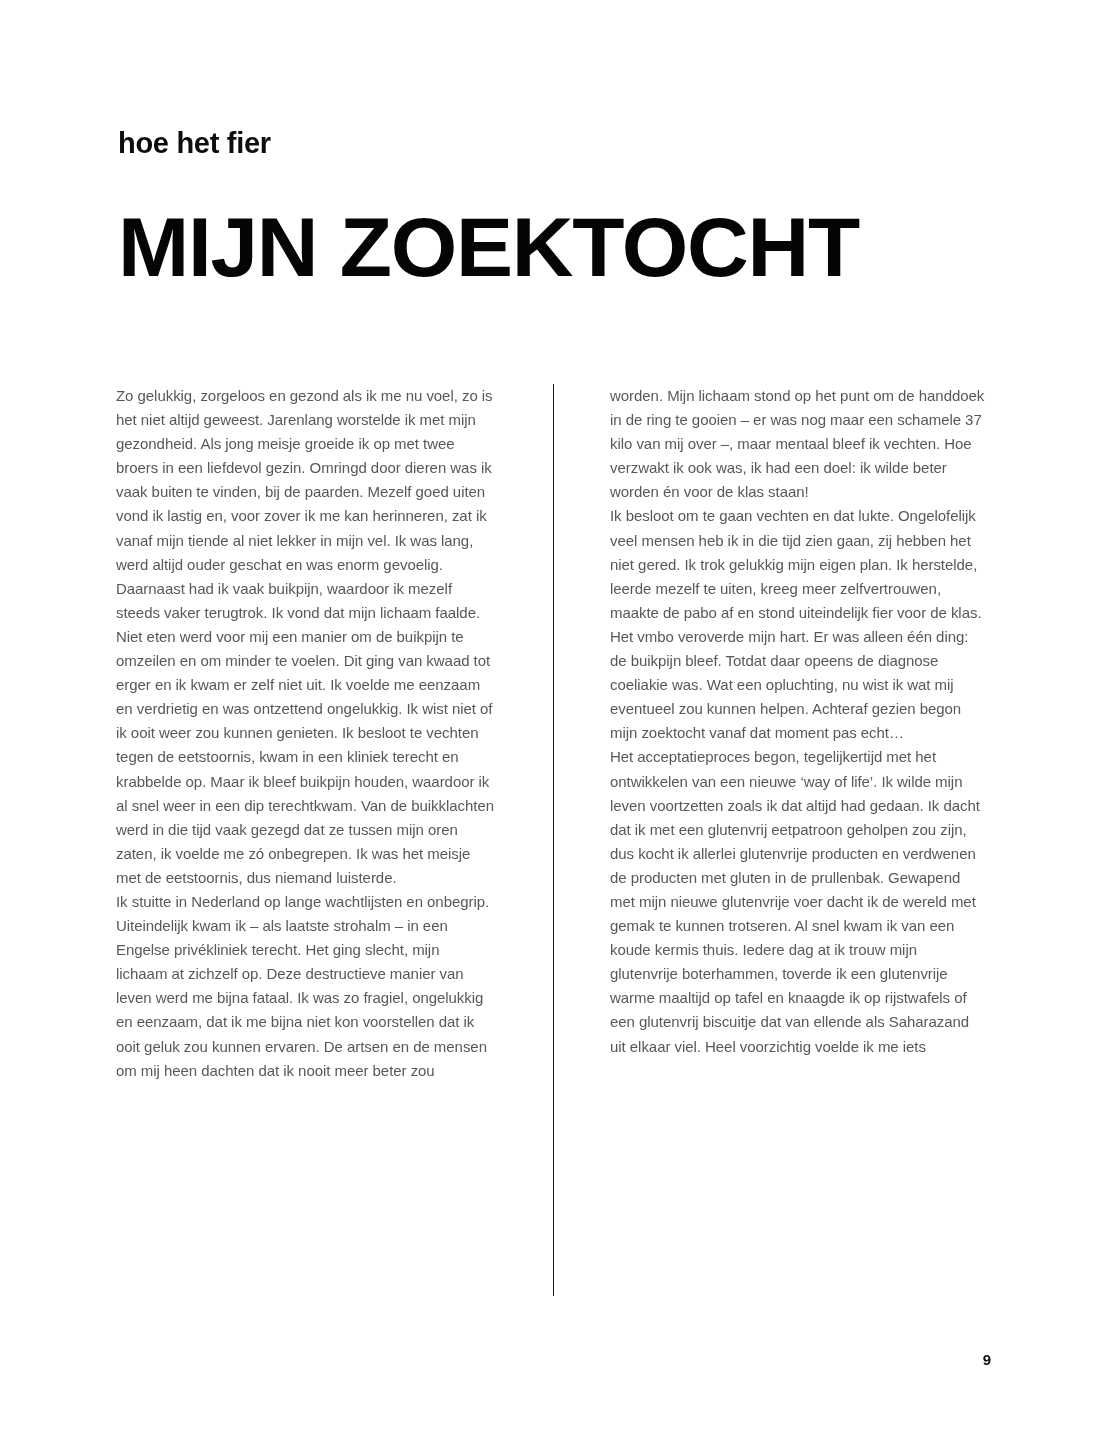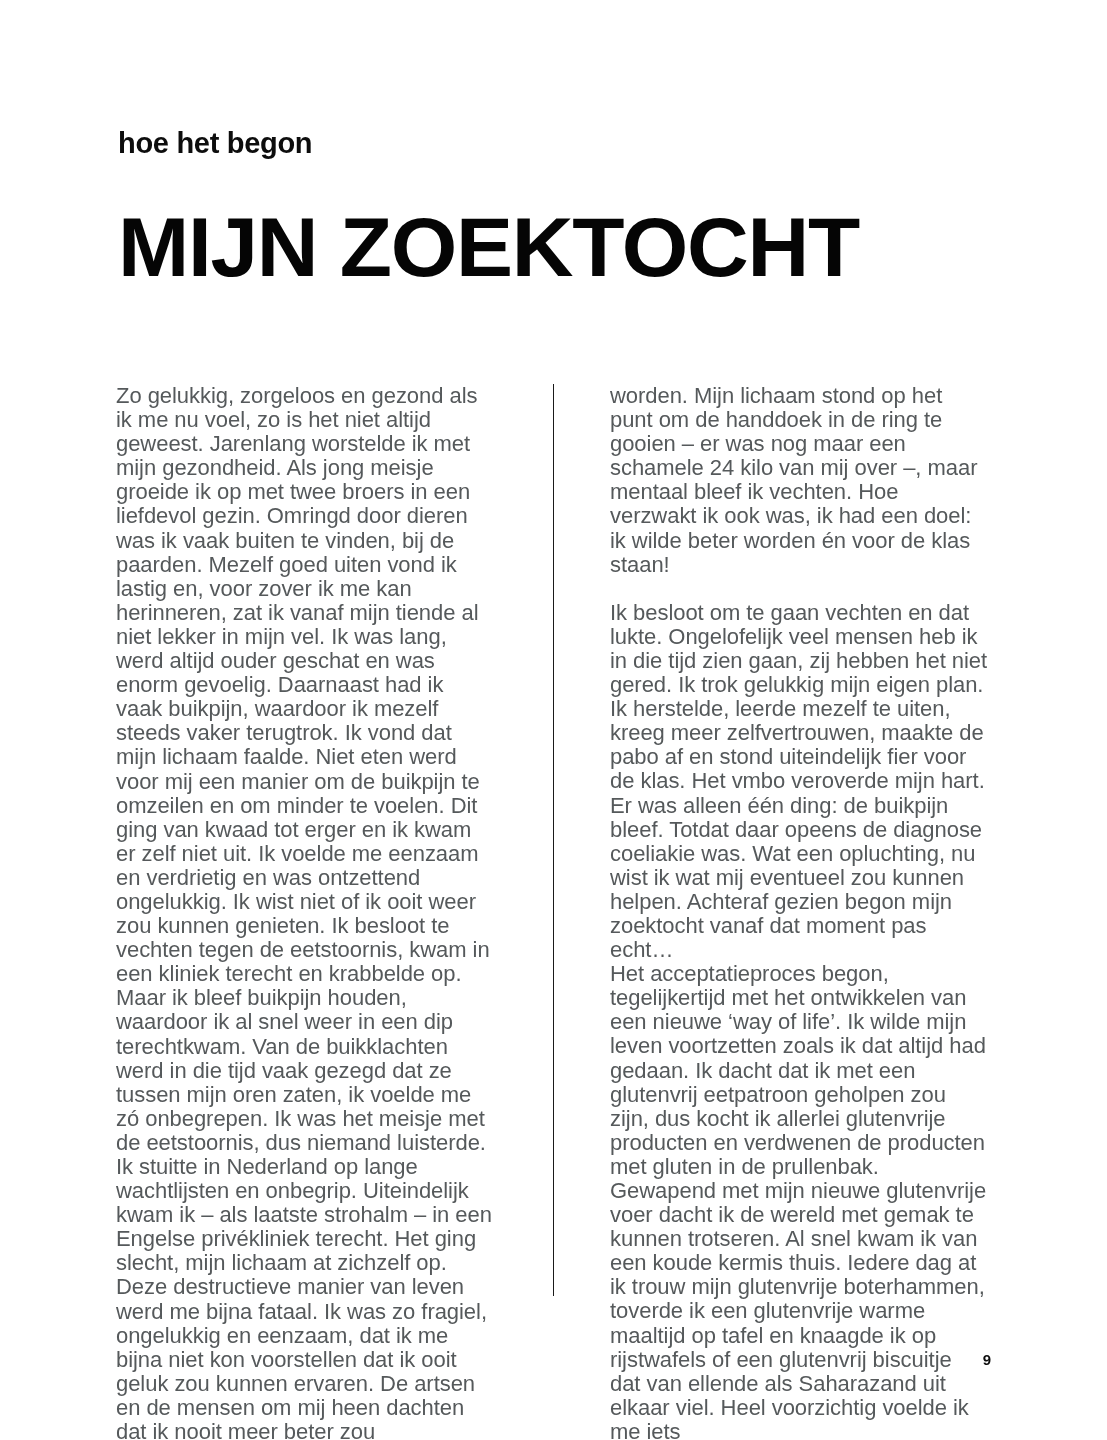--- a/index.html
+++ b/index.html
@@ -71,30 +71,29 @@
     position: absolute;
     top: 0;
     width: 378px;
   }
 
   .col-left  { left: 0px; }
   .col-right { left: 494px; }
 
   .col p {
     margin: 0;
-    font-size: 22px;
+    font-size: 15px;
     line-height: 24.1px;
     color: #55595b;
     letter-spacing: -0.05px;
     font-weight: 400;
     text-align: left;
   }
 
   .col p.spaced {
-    margin-top: 24px;
   }
 
   .subhead {
     margin: 0;
     margin-top: 24px;
     font-size: 15.4px;
     font-weight: 700;
     letter-spacing: 0.15px;
     color: #0d0d0d;
     line-height: 24px;
@@ -109,35 +108,35 @@
     font-weight: 700;
     color: #0d0d0d;
   }
 </style>
 </head>
 <body>
 
 <div class="page">
 
   <div class="masthead">
-    <div class="kicker">hoe het begon</div>
+    <div class="kicker">hoe het fier</div>
     <h1 class="headline">MIJN ZOEKTOCHT</h1>
   </div>
 
   <div class="column-rule"></div>
 
   <div class="columns">
 
     <div class="col col-left">
       <p>Zo gelukkig, zorgeloos en gezond als ik me nu voel, zo is het niet altijd geweest. Jarenlang worstelde ik met mijn gezondheid. Als jong meisje groeide ik op met twee broers in een liefdevol gezin. Omringd door dieren was ik vaak buiten te vinden, bij de paarden. Mezelf goed uiten vond ik lastig en, voor zover ik me kan herinneren, zat ik vanaf mijn tiende al niet lekker in mijn vel. Ik was lang, werd altijd ouder geschat en was enorm gevoelig. Daarnaast had ik vaak buikpijn, waardoor ik mezelf steeds vaker terugtrok. Ik vond dat mijn lichaam faalde. Niet eten werd voor mij een manier om de buikpijn te omzeilen en om minder te voelen. Dit ging van kwaad tot erger en ik kwam er zelf niet uit. Ik voelde me eenzaam en verdrietig en was ontzettend ongelukkig. Ik wist niet of ik ooit weer zou kunnen genieten. Ik besloot te vechten tegen de eetstoornis, kwam in een kliniek terecht en krabbelde op. Maar ik bleef buikpijn houden, waardoor ik al snel weer in een dip terechtkwam. Van de buikklachten werd in die tijd vaak gezegd dat ze tussen mijn oren zaten, ik voelde me zó onbegrepen. Ik was het meisje met de eetstoornis, dus niemand luisterde.</p>
       <p>Ik stuitte in Nederland op lange wachtlijsten en onbegrip. Uiteindelijk kwam ik – als laatste strohalm – in een Engelse privékliniek terecht. Het ging slecht, mijn lichaam at zichzelf op. Deze destructieve manier van leven werd me bijna fataal. Ik was zo fragiel, ongelukkig en eenzaam, dat ik me bijna niet kon voorstellen dat ik ooit geluk zou kunnen ervaren. De artsen en de mensen om mij heen dachten dat ik nooit meer beter zou</p>
     </div>
 
     <div class="col col-right">
-      <p>worden. Mijn lichaam stond op het punt om de handdoek in de ring te gooien – er was nog maar een schamele 24 kilo van mij over –, maar mentaal bleef ik vechten. Hoe verzwakt ik ook was, ik had een doel: ik wilde beter worden én voor de klas staan!</p>
+      <p>worden. Mijn lichaam stond op het punt om de handdoek in de ring te gooien – er was nog maar een schamele 37 kilo van mij over –, maar mentaal bleef ik vechten. Hoe verzwakt ik ook was, ik had een doel: ik wilde beter worden én voor de klas staan!</p>
       <p class="spaced">Ik besloot om te gaan vechten en dat lukte. Ongelofelijk veel mensen heb ik in die tijd zien gaan, zij hebben het niet gered. Ik trok gelukkig mijn eigen plan. Ik herstelde, leerde mezelf te uiten, kreeg meer zelfvertrouwen, maakte de pabo af en stond uiteindelijk fier voor de klas. Het vmbo veroverde mijn hart. Er was alleen één ding: de buikpijn bleef. Totdat daar opeens de diagnose coeliakie was. Wat een opluchting, nu wist ik wat mij eventueel zou kunnen helpen. Achteraf gezien begon mijn zoektocht vanaf dat moment pas echt…</p>
       <p>Het acceptatieproces begon, tegelijkertijd met het ontwikkelen van een nieuwe ‘way of life’. Ik wilde mijn leven voortzetten zoals ik dat altijd had gedaan. Ik dacht dat ik met een glutenvrij eetpatroon geholpen zou zijn, dus kocht ik allerlei glutenvrije producten en verdwenen de producten met gluten in de prullenbak. Gewapend met mijn nieuwe glutenvrije voer dacht ik de wereld met gemak te kunnen trotseren. Al snel kwam ik van een koude kermis thuis. Iedere dag at ik trouw mijn glutenvrije boterhammen, toverde ik een glutenvrije warme maaltijd op tafel en knaagde ik op rijstwafels of een glutenvrij biscuitje dat van ellende als Saharazand uit elkaar viel. Heel voorzichtig voelde ik me iets</p>
     </div>
 
   </div>
 
   <div class="folio">9</div>
 
 </div>
 

